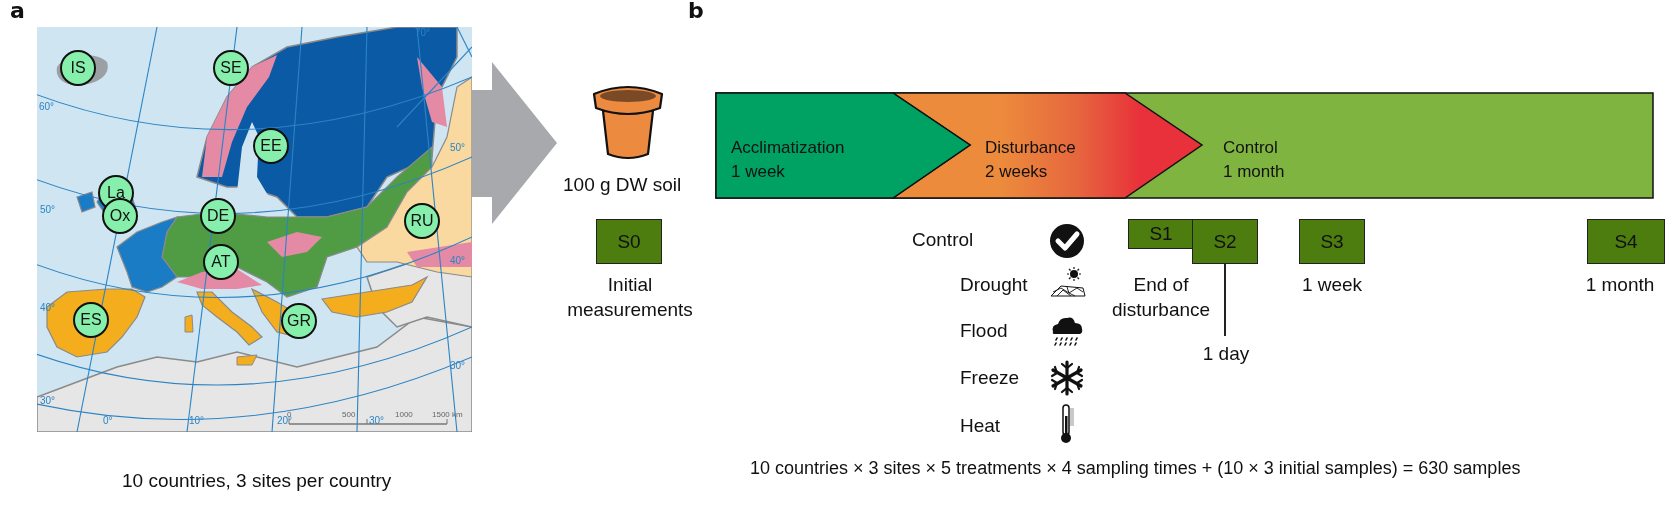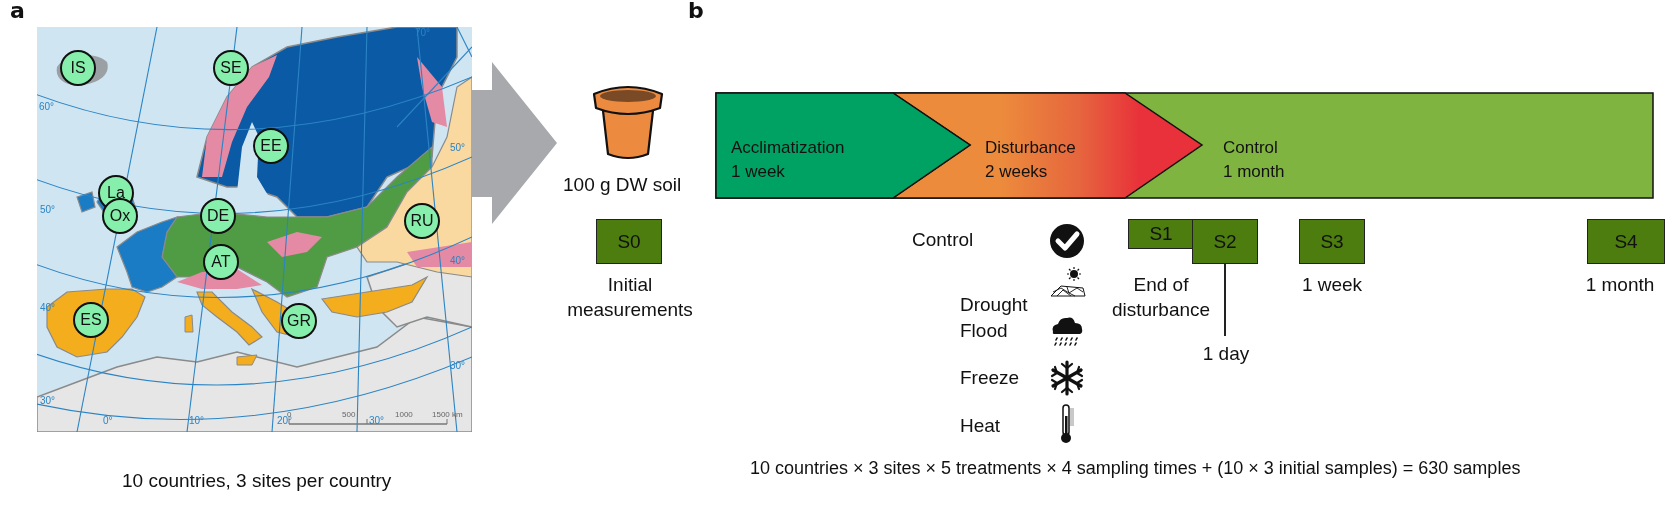--- a/index.html
+++ b/index.html
@@ -143,21 +143,21 @@
   <polygon points="1,1 178,1 255,53 178,106 1,106" fill="#00a264" stroke="#111" stroke-width="1.5"></polygon>
 </svg>
 <div class="phase-text" style="left:731px; top:136px;">Acclimatization</div>
 <div class="phase-text" style="left:731px; top:160px;">1 week</div>
 <div class="phase-text" style="left:985px; top:136px;">Disturbance</div>
 <div class="phase-text" style="left:985px; top:160px;">2 weeks</div>
 <div class="phase-text" style="left:1223px; top:136px;">Control</div>
 <div class="phase-text" style="left:1223px; top:160px;">1 month</div>
 
 <div class="treat-label" style="left:912px; top:229px;">Control</div>
-<div class="treat-label" style="left:960px; top:274px;margin-top:20px;">Drought</div>
+<div class="treat-label" style="left:960px; top:274px;">Drought</div>
 <div class="treat-label" style="left:960px; top:320px;">Flood</div>
 <div class="treat-label" style="left:960px; top:367px;">Freeze</div>
 <div class="treat-label" style="left:960px; top:415px;">Heat</div>
 
 <svg class="treat-icon" style="left:1047px; top:221px;" viewBox="0 0 40 40">
   <circle cx="20" cy="20" r="17" fill="#111"></circle>
   <path d="M11,20 L18,27 L30,13" fill="none" stroke="#fff" stroke-width="5" stroke-linecap="round" stroke-linejoin="round"></path>
 </svg>
 <svg class="treat-icon" style="left:1047px; top:266px;" viewBox="0 0 40 40">
   <circle cx="27" cy="8" r="4" fill="#111"></circle>

